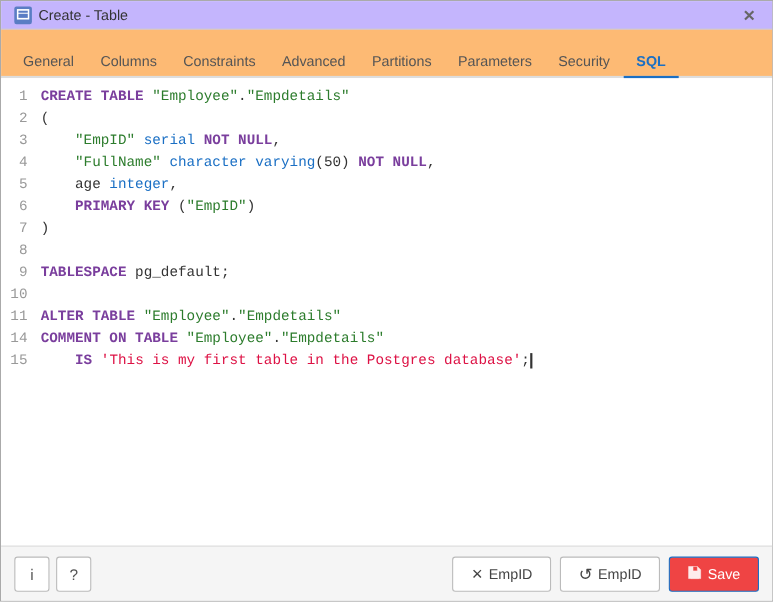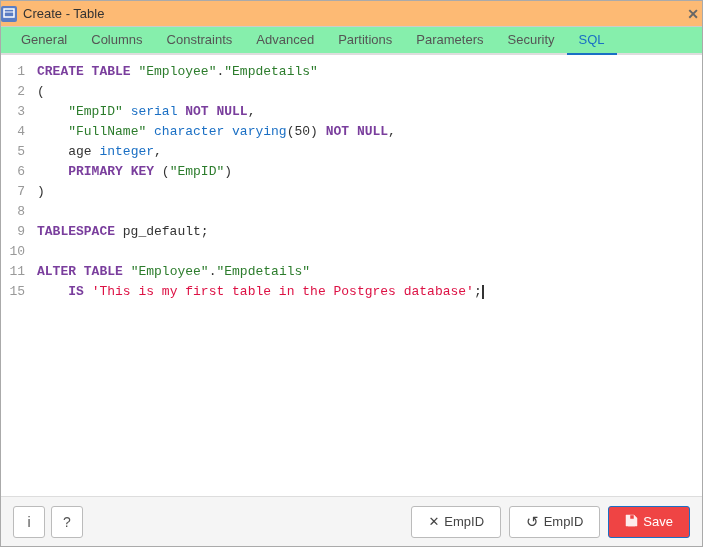--- a/index.html
+++ b/index.html
@@ -15,26 +15,26 @@
     .window {
       width: 703px;
       height: 547px;
       background: #fff;
       border: 1px solid #aaa;
       display: flex;
       flex-direction: column;
       box-shadow: 2px 2px 8px rgba(0,0,0,0.3);
     }
     .title-bar {
-      background: #fdba74;
+      background: #c4b5fd;
       border-bottom: 1px solid #ccc;
       display: flex;
       align-items: center;
       justify-content: space-between;
-      padding: 4px 0;
+      padding: 4px 12px;
       height: 26px;
     }
     .title-bar-left {
       display: flex;
       align-items: center;
       gap: 6px;
     }
     .title-icon {
       width: 16px;
       height: 16px;
@@ -64,38 +64,38 @@
       display: flex;
       align-items: center;
       justify-content: center;
       font-weight: bold;
     }
     .tab-bar {
       display: flex;
       align-items: flex-end;
       border-bottom: 2px solid #ddd;
       padding: 0 8px;
-      background: #86efac;
-      height: 28px;
+      background: #fdba74;
+      height: 44px;
     }
     .tab {
       padding: 6px 12px;
       cursor: pointer;
       font-size: 13px;
       color: #555;
       border: none;
       background: none;
       position: relative;
       bottom: -2px;
       border-bottom: 2px solid transparent;
     }
     .tab.active {
       color: #1a6fc4;
       border-bottom: 2px solid #1a6fc4;
-      font-weight: 400;
+      font-weight: 700;
     }
     .code-area {
       flex: 1;
       overflow-y: auto;
       overflow-x: auto;
       background: #fff;
       padding: 8px 0;
       font-family: 'Courier New', Courier, monospace;
       font-size: 13px;
     }
@@ -270,20 +270,24 @@
       <span class="line-content"></span>
     </div>
 
     <div class="code-line">
       <span class="line-num">11</span>
       <span class="line-content"><span class="kw">ALTER TABLE</span> <span class="id">"Employee"</span>.<span class="id">"Empdetails"</span></span>
     </div>
 
 
 
+    <div class="code-line">
+      <span class="line-num">14</span>
+      <span class="line-content"><span class="kw">COMMENT ON TABLE</span> <span class="id">"Employee"</span>.<span class="id">"Empdetails"</span></span>
+    </div>
 
     <div class="code-line">
       <span class="line-num">15</span>
       <span class="line-content">    <span class="kw">IS</span> <span class="str">'This is my first table in the Postgres database'</span>;<span class="cursor-blink"></span></span>
     </div>
   </div>
 
   <div class="footer">
     <div class="footer-left">
       <button class="footer-btn-icon">i</button>

